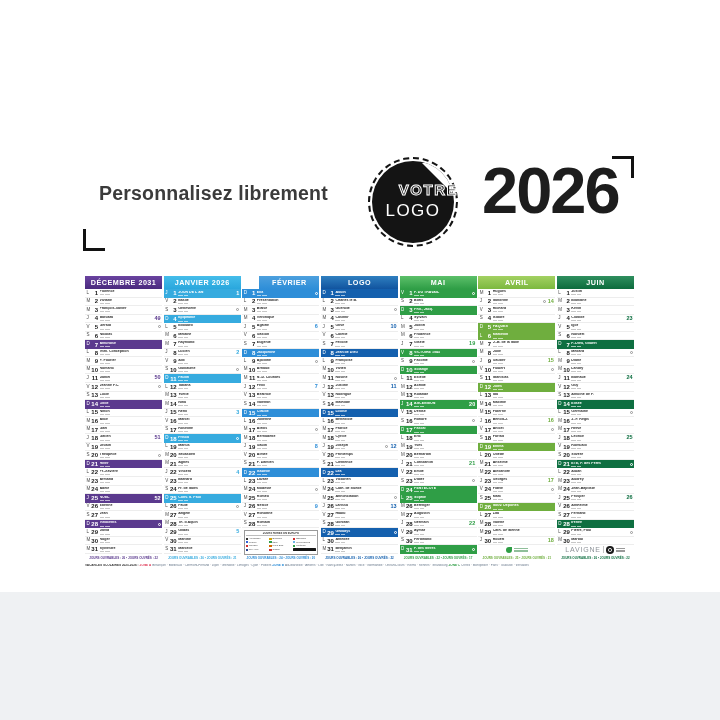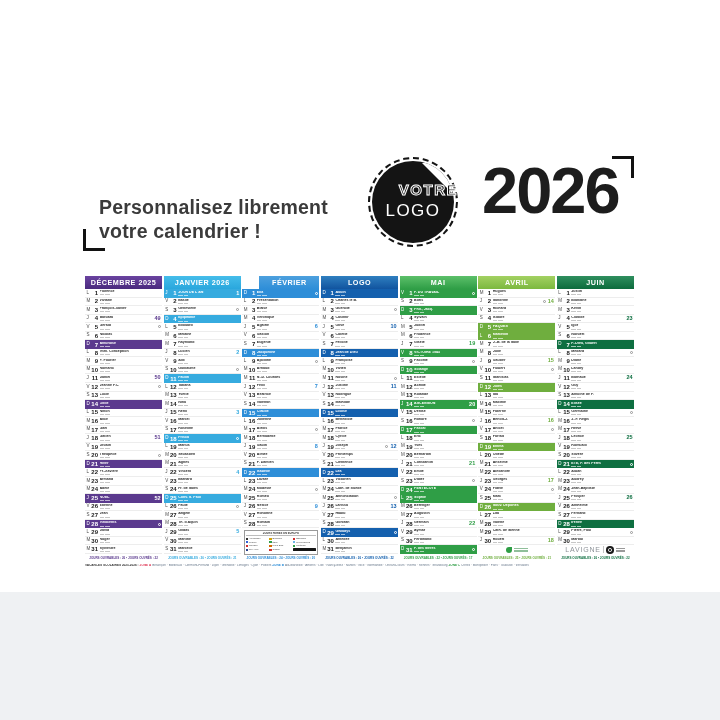--- a/index.html
+++ b/index.html
@@ -1,18 +1,18 @@
 <!DOCTYPE html>
 <html><head>
 <meta charset="utf-8">
 <style>
   html,body{margin:0;padding:0;}
   body{width:720px;height:720px;position:relative;background:#ffffff;font-family:"Liberation Sans",sans-serif;overflow:hidden;}
   .gray-band{position:absolute;left:0;top:592px;width:720px;height:128px;background:#eff1f3;}
-  .headline{position:absolute;left:99px;top:195px;font-size:19.5px;font-weight:700;color:#3b3b3b;line-height:1.24;letter-spacing:.2px;}
+  .headline{position:absolute;left:99px;top:181px;font-size:19.5px;font-weight:700;color:#3b3b3b;line-height:1.24;letter-spacing:.2px;}
   .cm{position:absolute;width:19px;height:19px;}
   .cm-tr{left:612px;top:156px;border-top:3.5px solid #121212;border-right:3.5px solid #121212;}
   .cm-bl{left:83px;top:229px;border-left:3.5px solid #121212;border-bottom:3.5px solid #121212;}
   .logo{position:absolute;left:368px;top:157px;width:90px;height:90px;}
   .logo .ring{position:absolute;inset:0;border:2.5px dashed #141414;border-radius:50%;box-sizing:border-box;}
   .logo .disc{position:absolute;inset:4px;background:#141414;border-radius:50%;overflow:hidden;}
   .logo .notch{position:absolute;right:2px;top:2px;width:30px;height:30px;background:#ffffff;clip-path:polygon(0 0,100% 0,100% 100%);}
   .logo .votre{position:absolute;left:0;right:0;top:24px;text-align:right;font-size:15px;font-weight:700;letter-spacing:1.5px;color:#141414;-webkit-text-stroke:1px #fff;}
   .logo .lg{position:absolute;left:0;right:0;top:44px;text-align:center;font-size:17px;font-weight:400;letter-spacing:1.5px;color:#ffffff;}
   .year{position:absolute;left:482px;top:158px;font-size:65px;font-weight:800;color:#1d1d1d;letter-spacing:-2px;line-height:1;}
@@ -54,40 +54,39 @@
   #vac{position:absolute;left:85px;top:563.5px;width:549px;font-size:3.1px;line-height:1.2;white-space:nowrap;overflow:hidden;}
   #vac span{margin-right:1px;}
 </style>
 </head>
 <body>
 
 <div class="gray-band"></div>
 
 <div class="headline">
   <div>Personnalisez librement</div>
-  <div>votre calendrier !</div>
 </div>
 
 <div class="cm cm-tr"></div>
 <div class="cm cm-bl"></div>
 
 <div class="logo">
   <div class="ring"></div>
   <div class="disc">
     <div class="notch"></div>
   </div>
   <div class="votre">VOTRE</div>
   <div class="lg">LOGO</div>
 </div>
 
 <div class="year">2026</div>
 
 <div id="cal">
     <div class="col" style="--a: #5b3a8e;">
-      <div class="mh" style="background: linear-gradient(rgb(106, 67, 160), rgb(74, 42, 126));">DÉCEMBRE 2025</div>
+      <div class="mh" style="background: linear-gradient(rgb(106, 67, 160), rgb(74, 42, 126));">DÉCEMBRE 2031</div>
       <div class="r">
         <span class="w">L</span>
         <span class="n">1</span>
         <div class="mid">
           <div class="s">Florence</div>
           <div class="bars">
             <i></i>
             <i></i>
           </div>
         </div>

